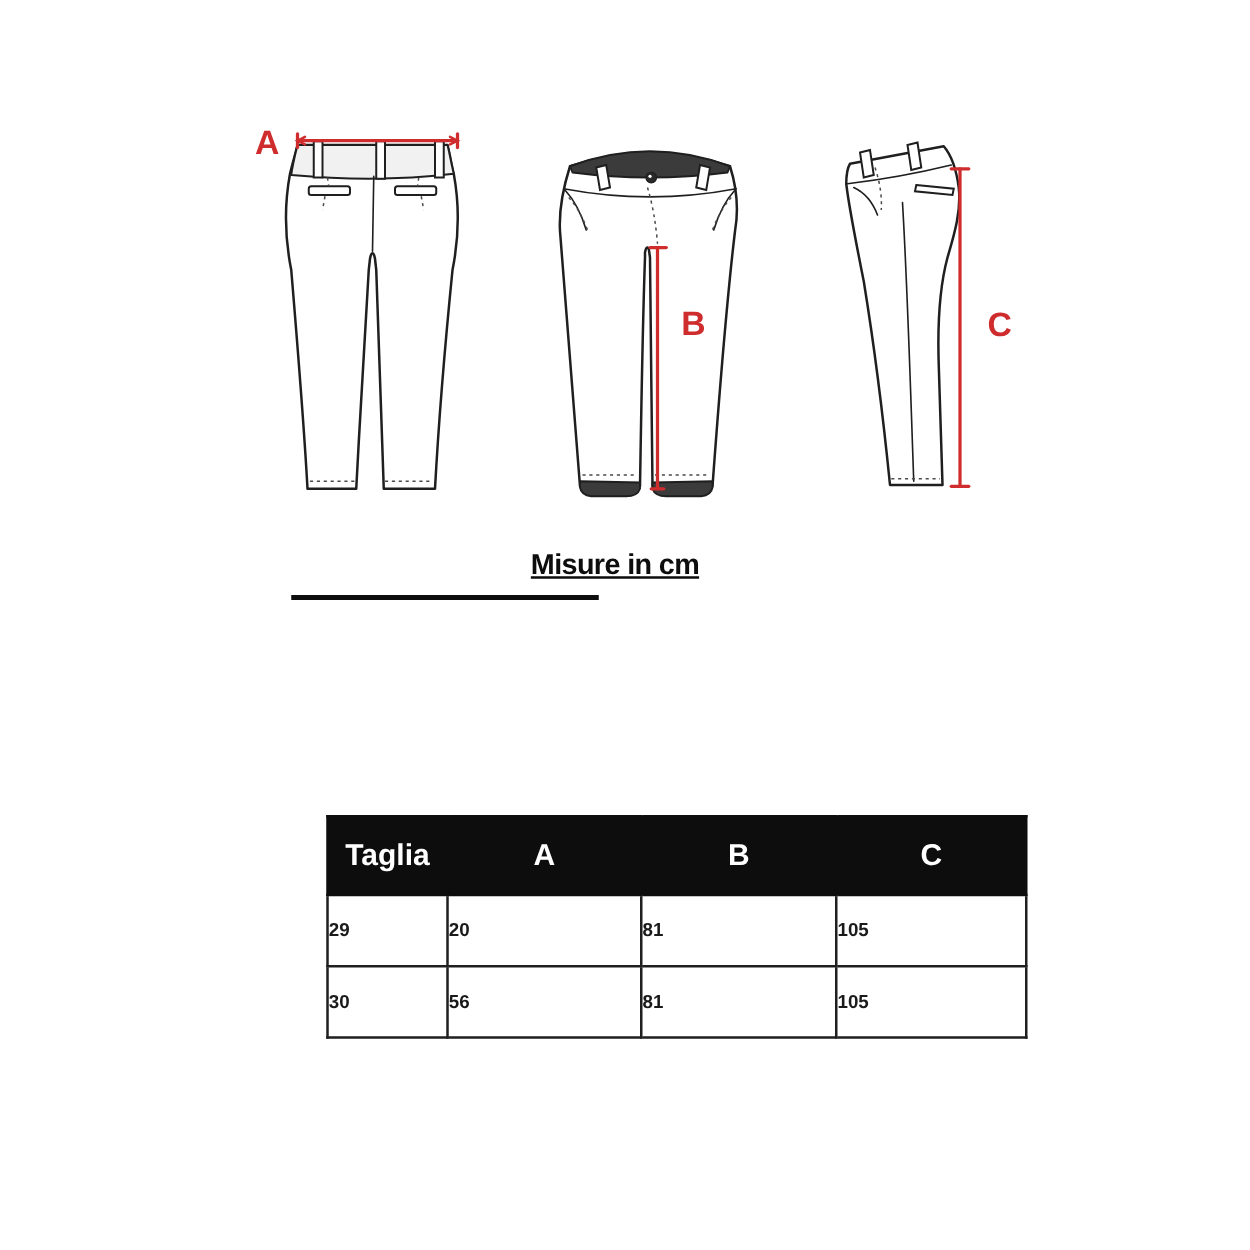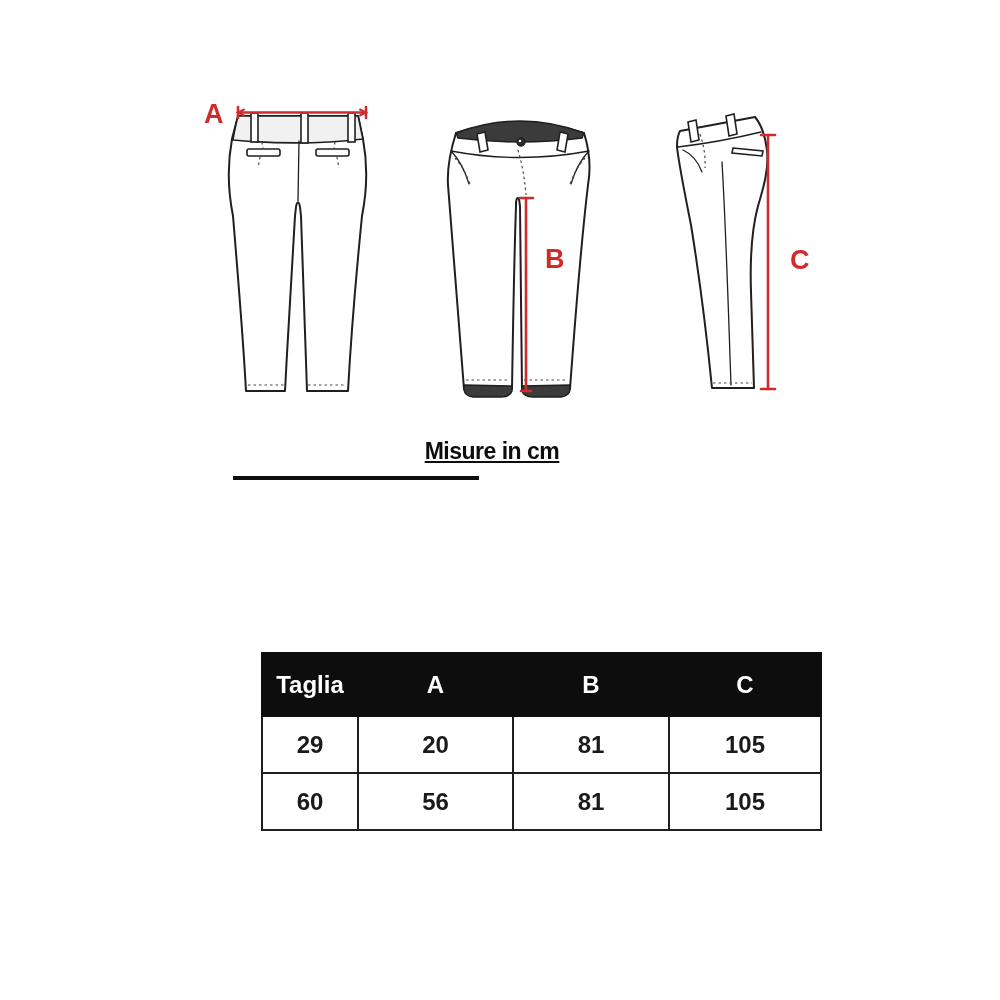--- a/index.html
+++ b/index.html
@@ -33,22 +33,22 @@
   }
   .size-table col.c0 { width:96px; }
   .size-table col.c1 { width:155px; }
   .size-table col.c2 { width:156px; }
   .size-table col.c3 { width:152px; }
   .size-table th {
     background:#0d0d0d; color:#ffffff; font-size:24px; font-weight:800;
     height:63px; text-align:center; border:2px solid #0d0d0d;
   }
   .size-table td {
-    background:#ffffff; color:#1a1a1a; font-size:24px; font-weight:800;
-    height:57px; text-align:center; border:2px solid #1f1f1f;
+    background:#ffffff; color:#1a1a1a; font-size:15px; font-weight:800;
+    height:57px; border:2px solid #1f1f1f;
   }
   svg .ln1  { fill:none; stroke:#1f1f1f; stroke-width:1.3; stroke-linecap:round; }
   svg .dash { fill:none; stroke:#4a4a4a; stroke-width:1.2; stroke-dasharray:2.5 3; }
   svg .body { fill:#ffffff; stroke:#1f1f1f; stroke-width:2; stroke-linejoin:round; }
   svg .band { fill:#f1f1f1; stroke:#1f1f1f; stroke-width:1.6; }
   svg .dark { fill:#3b3b3b; stroke:#1f1f1f; stroke-width:1.5; }
   svg .loop { fill:#ffffff; stroke:#1f1f1f; stroke-width:1.6; }
   svg .red  { fill:none; stroke:#cf2d2d; stroke-width:2.6; stroke-linecap:round; }
 </style>
 </head>
@@ -211,21 +211,21 @@
       </tr>
     </thead>
     <tbody>
       <tr>
         <td>29</td>
         <td>20</td>
         <td>81</td>
         <td>105</td>
       </tr>
       <tr>
-        <td>60</td>
+        <td>30</td>
         <td>56</td>
         <td>81</td>
         <td>105</td>
       </tr>
     </tbody>
   </table>
 
 </div>
 
 </body></html>

